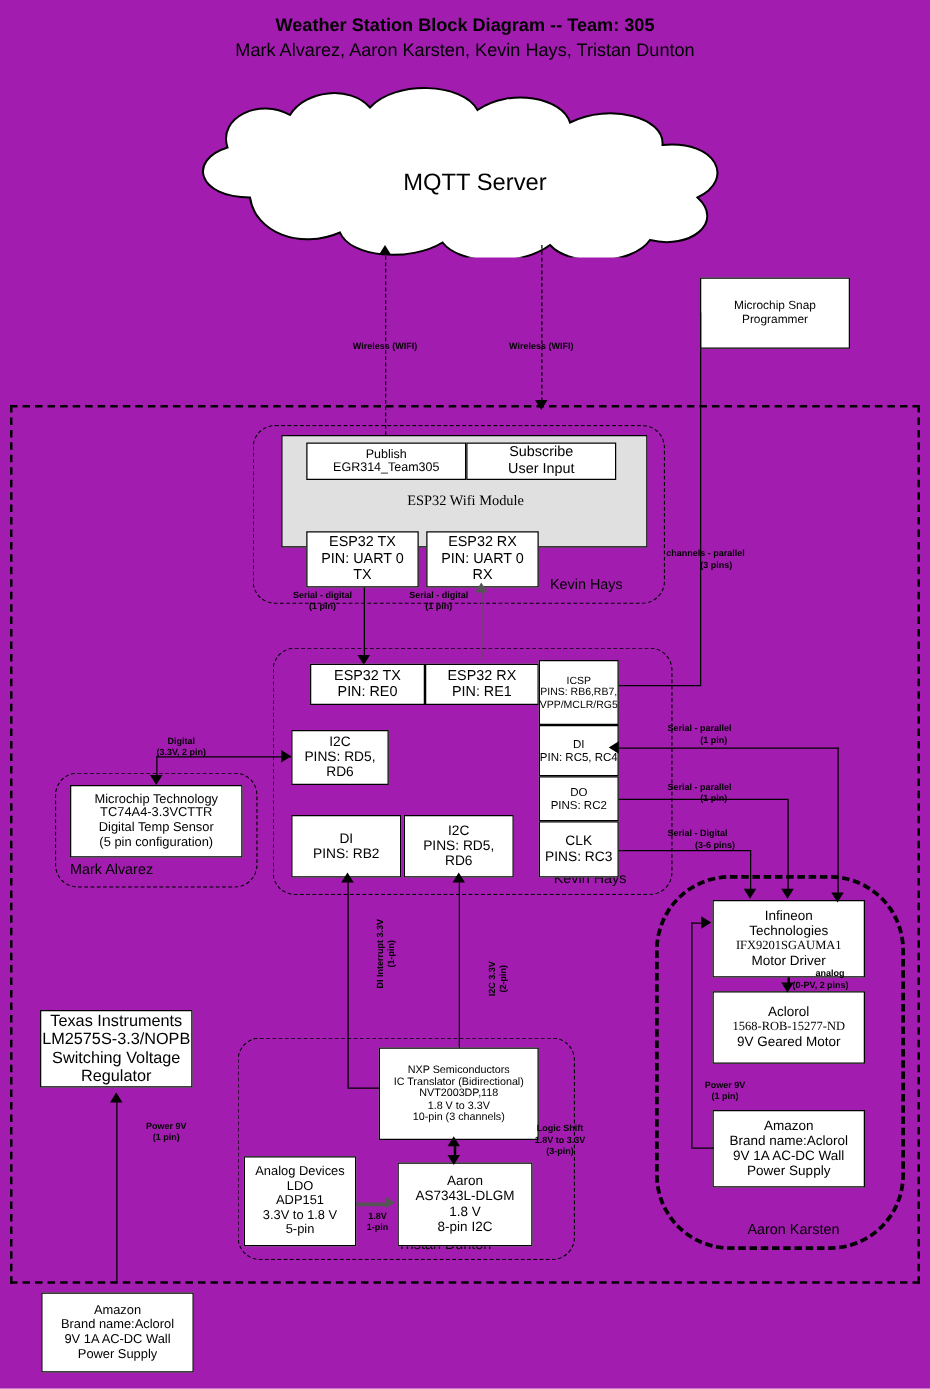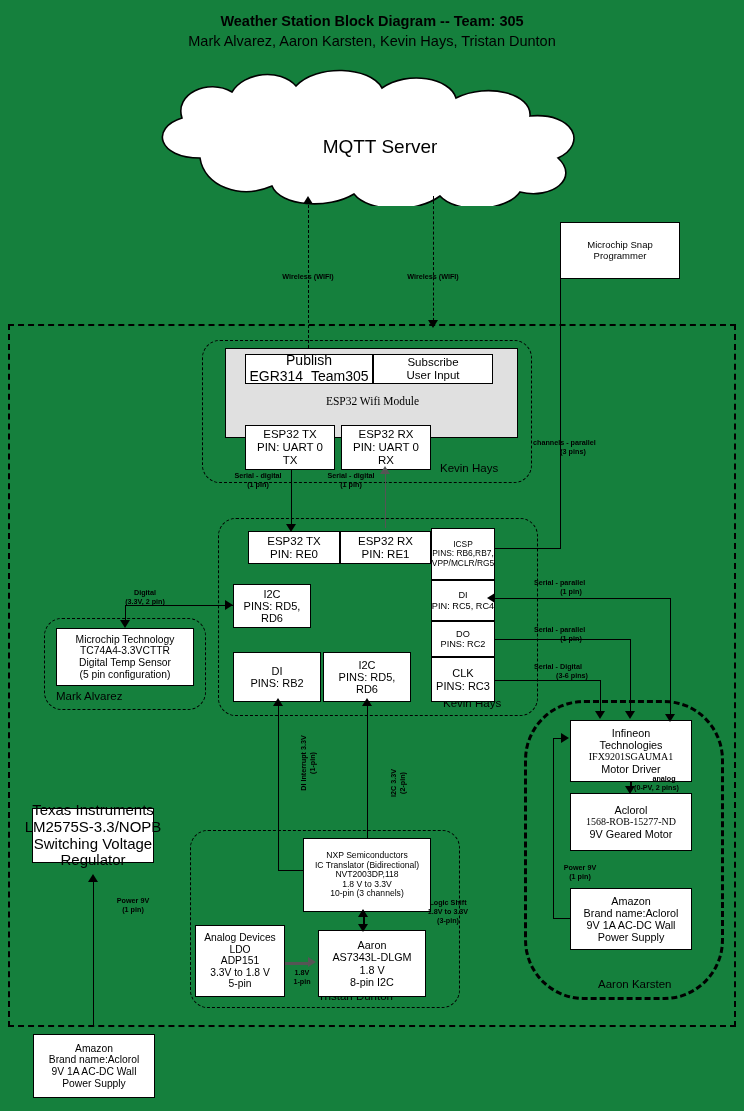--- a/index.html
+++ b/index.html
@@ -1,17 +1,17 @@
 <!DOCTYPE html>
 <html><head>
 <meta charset="utf-8">
 <style>
   html,body{margin:0;padding:0;background:#ffffff;}
   body{font-family:"Liberation Sans", sans-serif; color:#000;}
-  #stage{position:relative;width:744px;height:1111px;overflow:hidden;background:#15803d;}
+  #stage{position:relative;width:744px;height:1111px;overflow:hidden;background:#a21caf;}
 
   .abs{position:absolute;box-sizing:border-box;}
 
   
   .title{font-size:14.5px;font-weight:bold;text-align:center;white-space:nowrap;}
   .subtitle{font-size:14.5px;font-weight:normal;text-align:center;white-space:nowrap;}
 
   
   .box{border:1.6px solid #000;background:#fff;display:flex;flex-direction:column;
        align-items:center;justify-content:center;text-align:center;line-height:1.12;}
@@ -98,21 +98,21 @@
 
   <div class="abs sysbox" style="left:8px;top:324px;width:728px;height:703px;"></div>
 
   <div class="abs group" style="left:202px;top:340px;width:330px;height:143px;"></div>
   <div class="abs owner" style="left:440px;top:462px;">Kevin Hays</div>
 
   <div class="abs box gray" style="left:225px;top:348px;width:293px;height:90px;justify-content:flex-start;font-family:Liberation Serif, serif;">
     <div class="abs" style="left:0;top:46px;width:293px;text-align:center;font-size:11.5px;">ESP32 Wifi Module</div>
   </div>
 
-  <div class="abs box" style="left:245px;top:354px;width:128px;height:30px;font-size:14px;">
+  <div class="abs box" style="left:245px;top:354px;width:128px;height:30px;font-size:10px;">
     <span class="ln">Publish</span>
     <span class="ln">EGR314_Team305</span>
   </div>
   <div class="abs box" style="left:373px;top:354px;width:120px;height:30px;font-size:11.5px;">
     <span class="ln">Subscribe</span>
     <span class="ln">User Input</span>
   </div>
 
   <div class="abs box" style="left:245px;top:425px;width:90px;height:45px;font-size:11.5px;">
     <span class="ln">ESP32 TX</span>
@@ -203,21 +203,21 @@
 
   <div class="ln-h" style="left:125px;top:605px;width:108px;"></div>
   <div class="ar ar-r" style="left:225px;top:600px;"></div>
   <div class="ln-v" style="left:125px;top:605px;height:18px;"></div>
   <div class="ar ar-d" style="left:120px;top:620px;"></div>
   <div class="abs clabel" style="left:105px;top:588px;width:80px;">
     <div>Digital</div>
     <div>(3.3V, 2 pin)</div>
   </div>
 
-  <div class="abs box" style="left:32px;top:808px;width:122px;height:55px;font-size:15px;">
+  <div class="abs box" style="left:32px;top:808px;width:122px;height:62px;font-size:13px;">
     <span class="ln">Texas Instruments</span>
     <span class="ln">LM2575S-3.3/NOPB</span>
     <span class="ln">Switching Voltage</span>
     <span class="ln">Regulator</span>
   </div>
   <div class="ln-v" style="left:93px;top:880px;height:145px;"></div>
   <div class="ar ar-u" style="left:88px;top:874px;"></div>
   <div class="abs clabel" style="left:98px;top:896px;width:70px;">
     <div>Power 9V</div>
     <div>(1 pin)</div>

